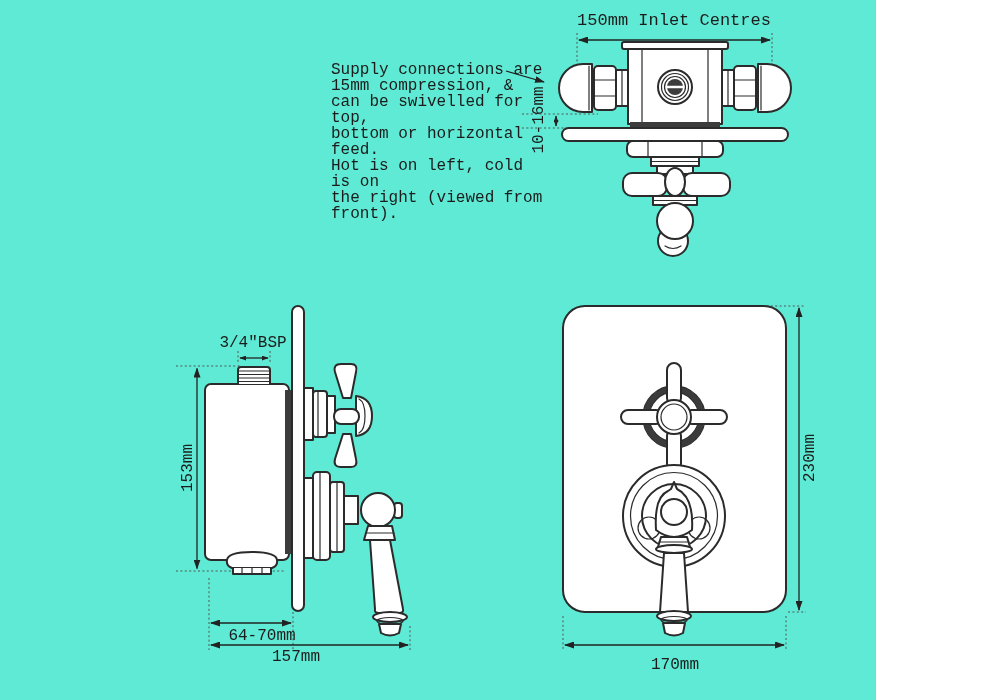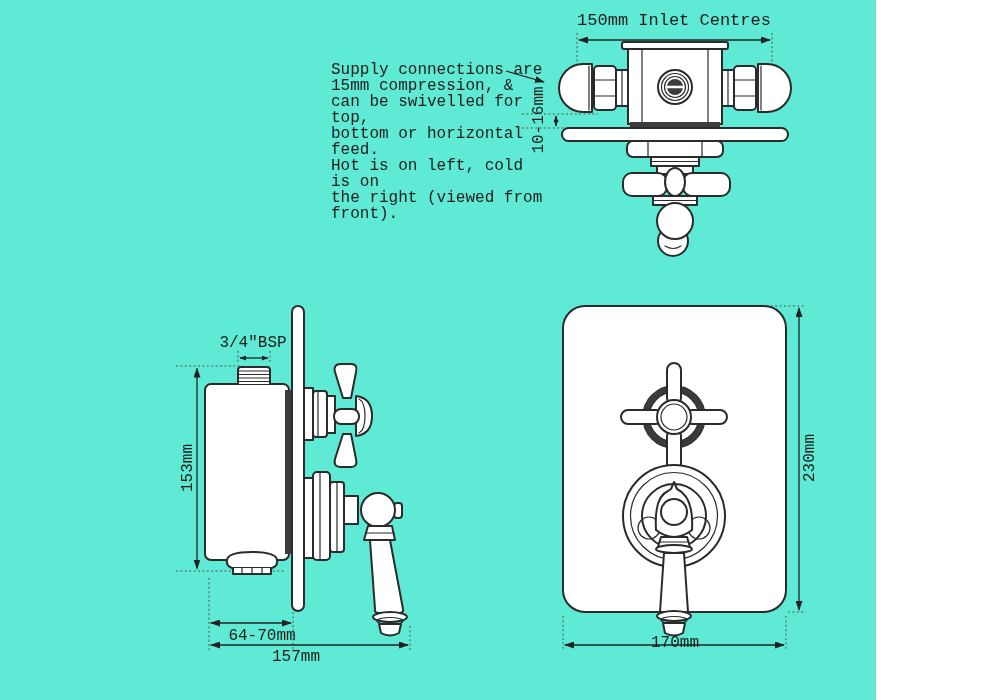--- a/index.html
+++ b/index.html
@@ -205,15 +205,15 @@
   <div class="lbl" style="left:253px; top:343px;">3/4"BSP</div>
 
   <div class="lbl rot" style="left:188px; top:468px;">153mm</div>
 
   <div class="lbl" style="left:250px; top:636px;margin-left:12px;">64-70mm</div>
 
   <div class="lbl" style="left:296px; top:657px;">157mm</div>
 
   <div class="lbl rot" style="left:810px; top:458px;">230mm</div>
 
-  <div class="lbl" style="left:675px; top:643px;">170mm</div>
+  <div class="lbl" style="left:675px; top:665px;">170mm</div>
 
 </div>
 
 </body></html>

